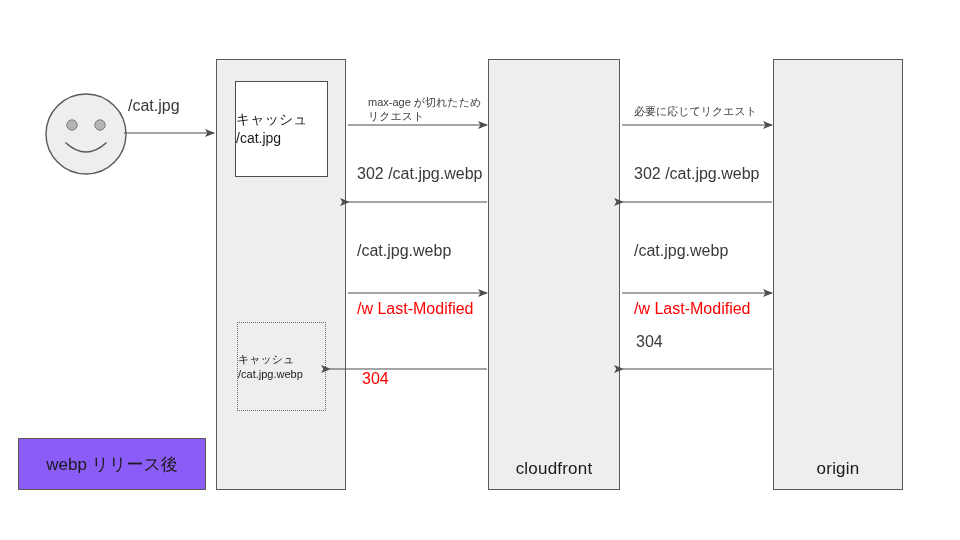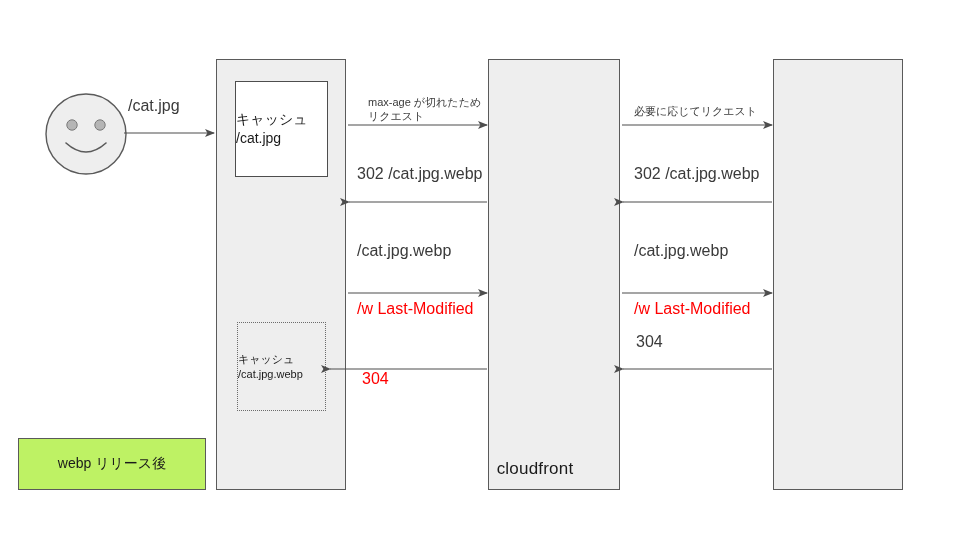--- a/index.html
+++ b/index.html
@@ -32,27 +32,27 @@
     align-items: center;
     justify-content: center;
     font-size: 17px;
     color: #1a1a1a;
     letter-spacing: .2px;
   }
 
   
   .legend-box {
     position: absolute;
-    background: #bef264;
+    background: #8b5cf6;
     border: 1px solid #5a5a5a;
     box-sizing: border-box;
     display: flex;
     align-items: center;
     justify-content: center;
-    font-size: 14px;
+    font-size: 17px;
     color: #1a1a1a;
   }
 
   
   .cache-box {
     position: absolute;
     background: #ffffff;
     box-sizing: border-box;
     display: flex;
     flex-direction: column;
@@ -99,22 +99,25 @@
 </style>
 </head>
 <body>
 
 <div id="canvas">
 
   <div class="lane" style="left:216px; top:59px; width:130px; height:431px;"></div>
   <div class="lane" style="left:488px; top:59px; width:132px; height:431px;"></div>
   <div class="lane" style="left:773px; top:59px; width:130px; height:431px;"></div>
 
-  <div class="lane-label" style="left:469px; top:447px; width:132px; height:43px;">
+  <div class="lane-label" style="left:488px; top:447px; width:132px; height:43px;">
     <span>cloudfront</span>
+  </div>
+  <div class="lane-label" style="left:773px; top:447px; width:130px; height:43px;">
+    <span>origin</span>
   </div>
 
   <div class="legend-box" style="left:18px; top:438px; width:188px; height:52px;">
     <span>webp リリース後</span>
   </div>
 
   <div class="cache-box solid" style="left:235px; top:81px; width:93px; height:96px;">
     <span class="cache-line-jp">キャッシュ</span>
     <span class="cache-line-path">/cat.jpg</span>
   </div>

